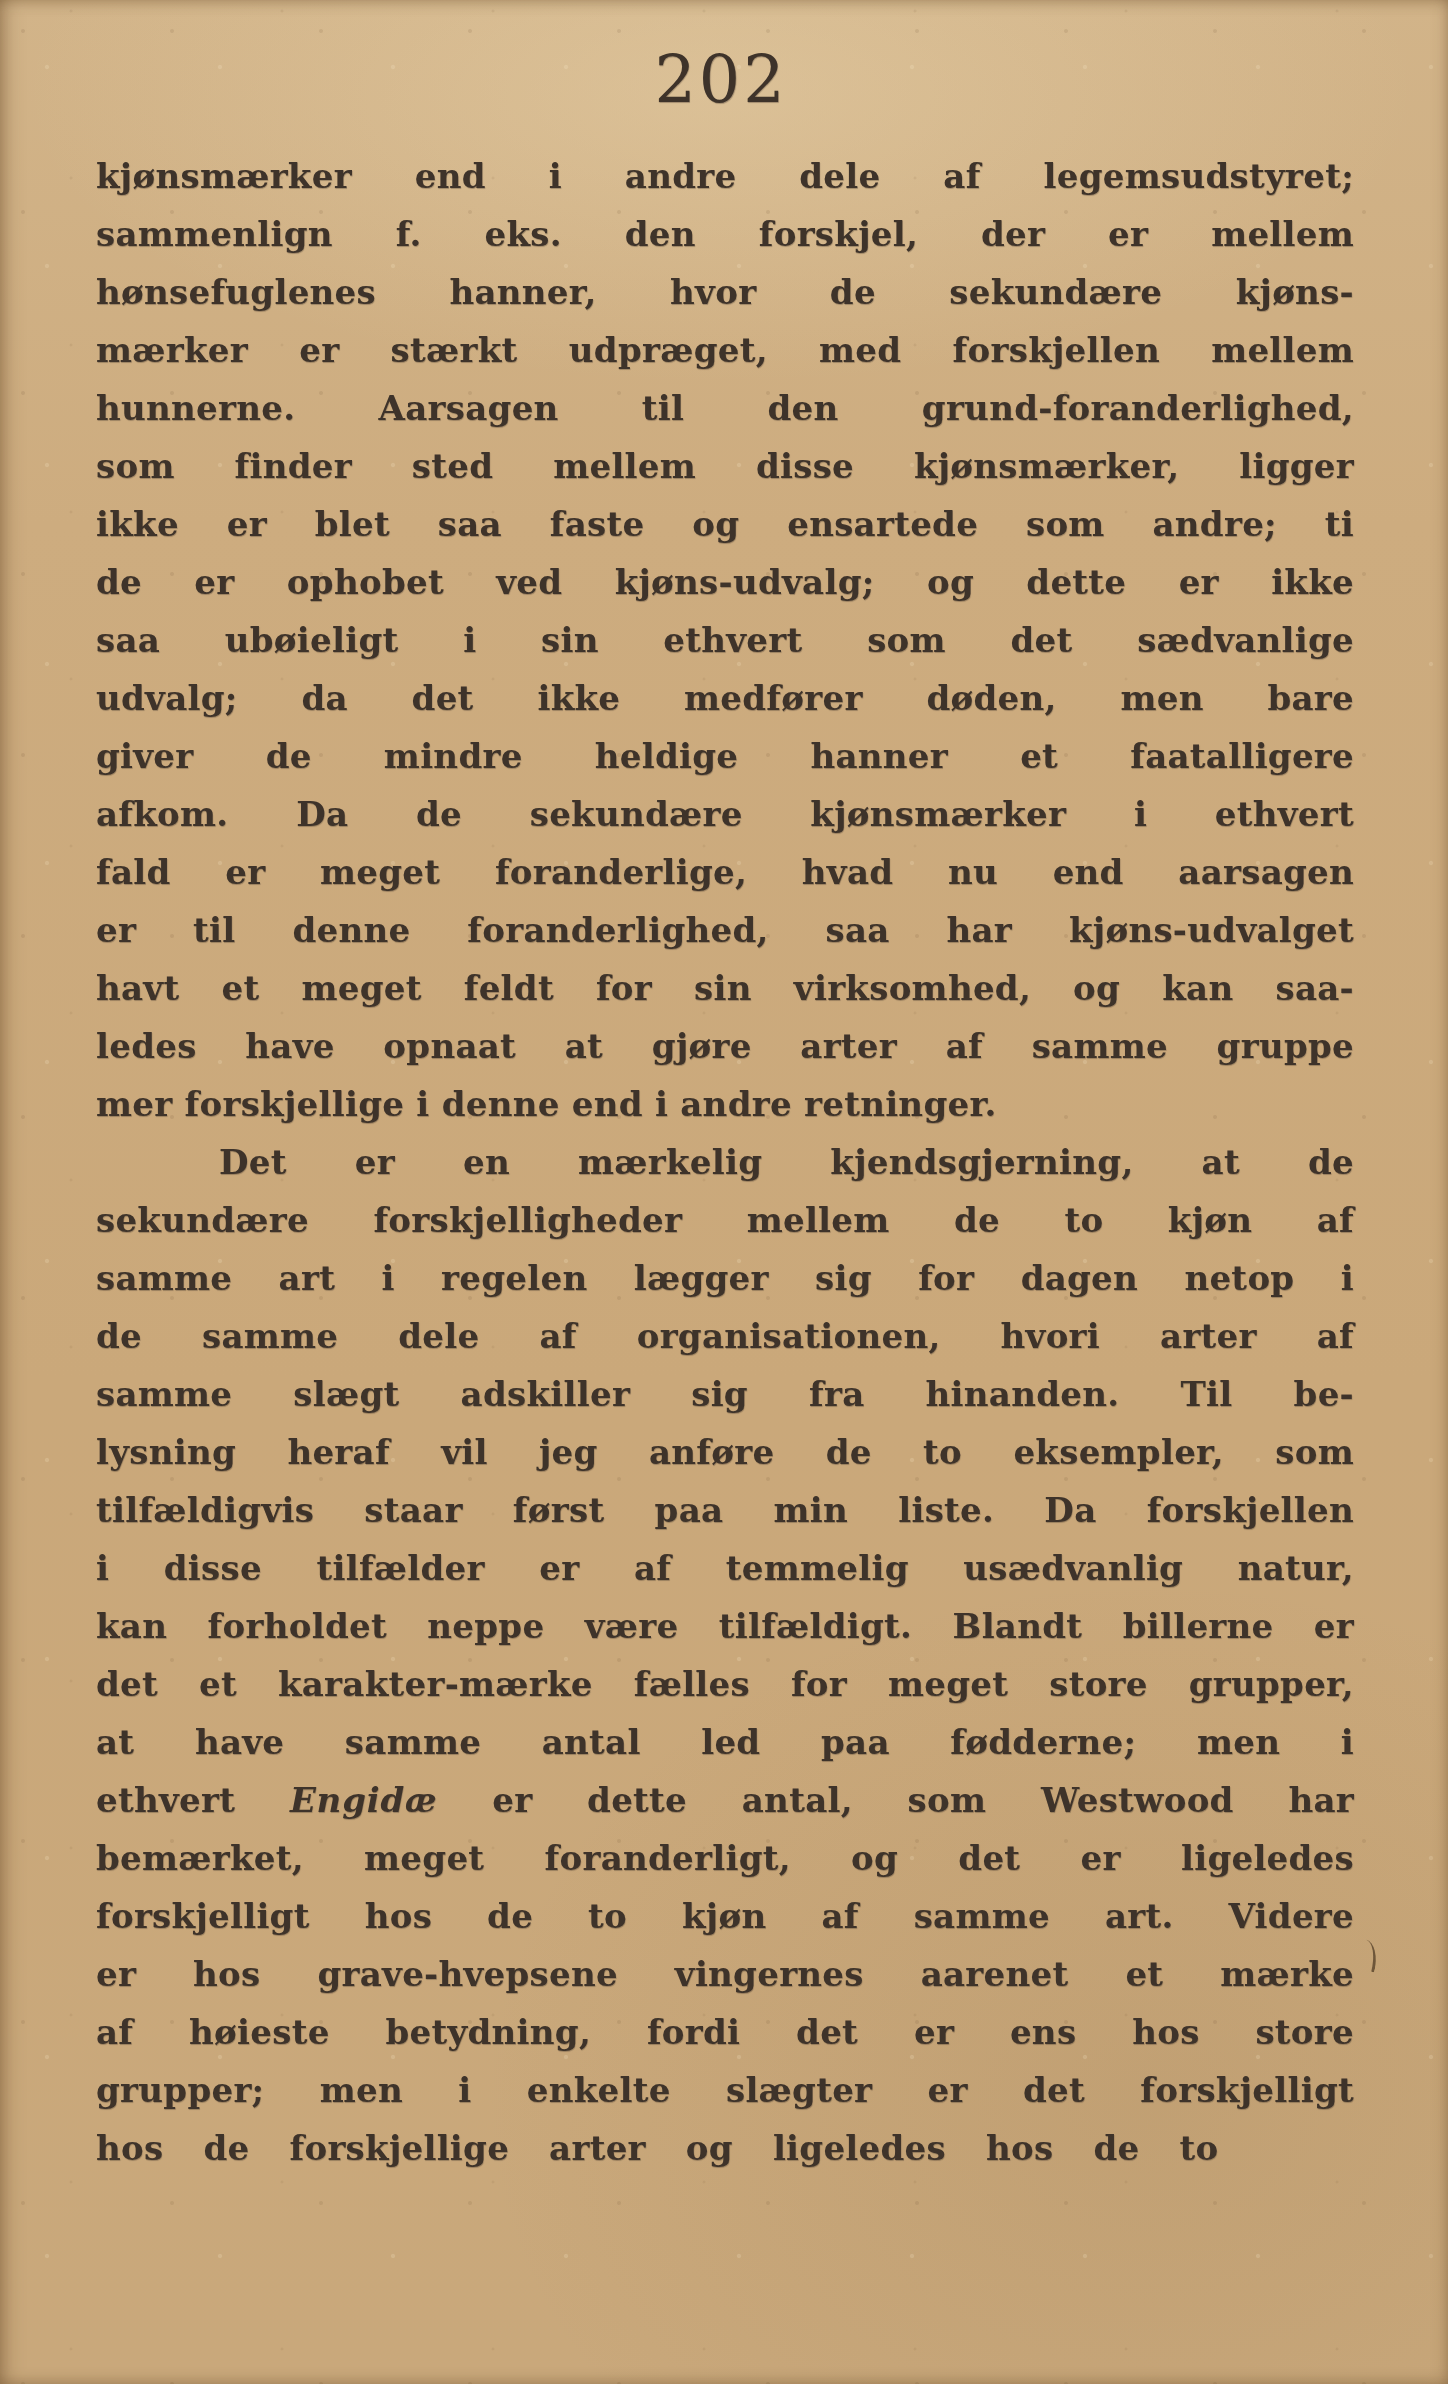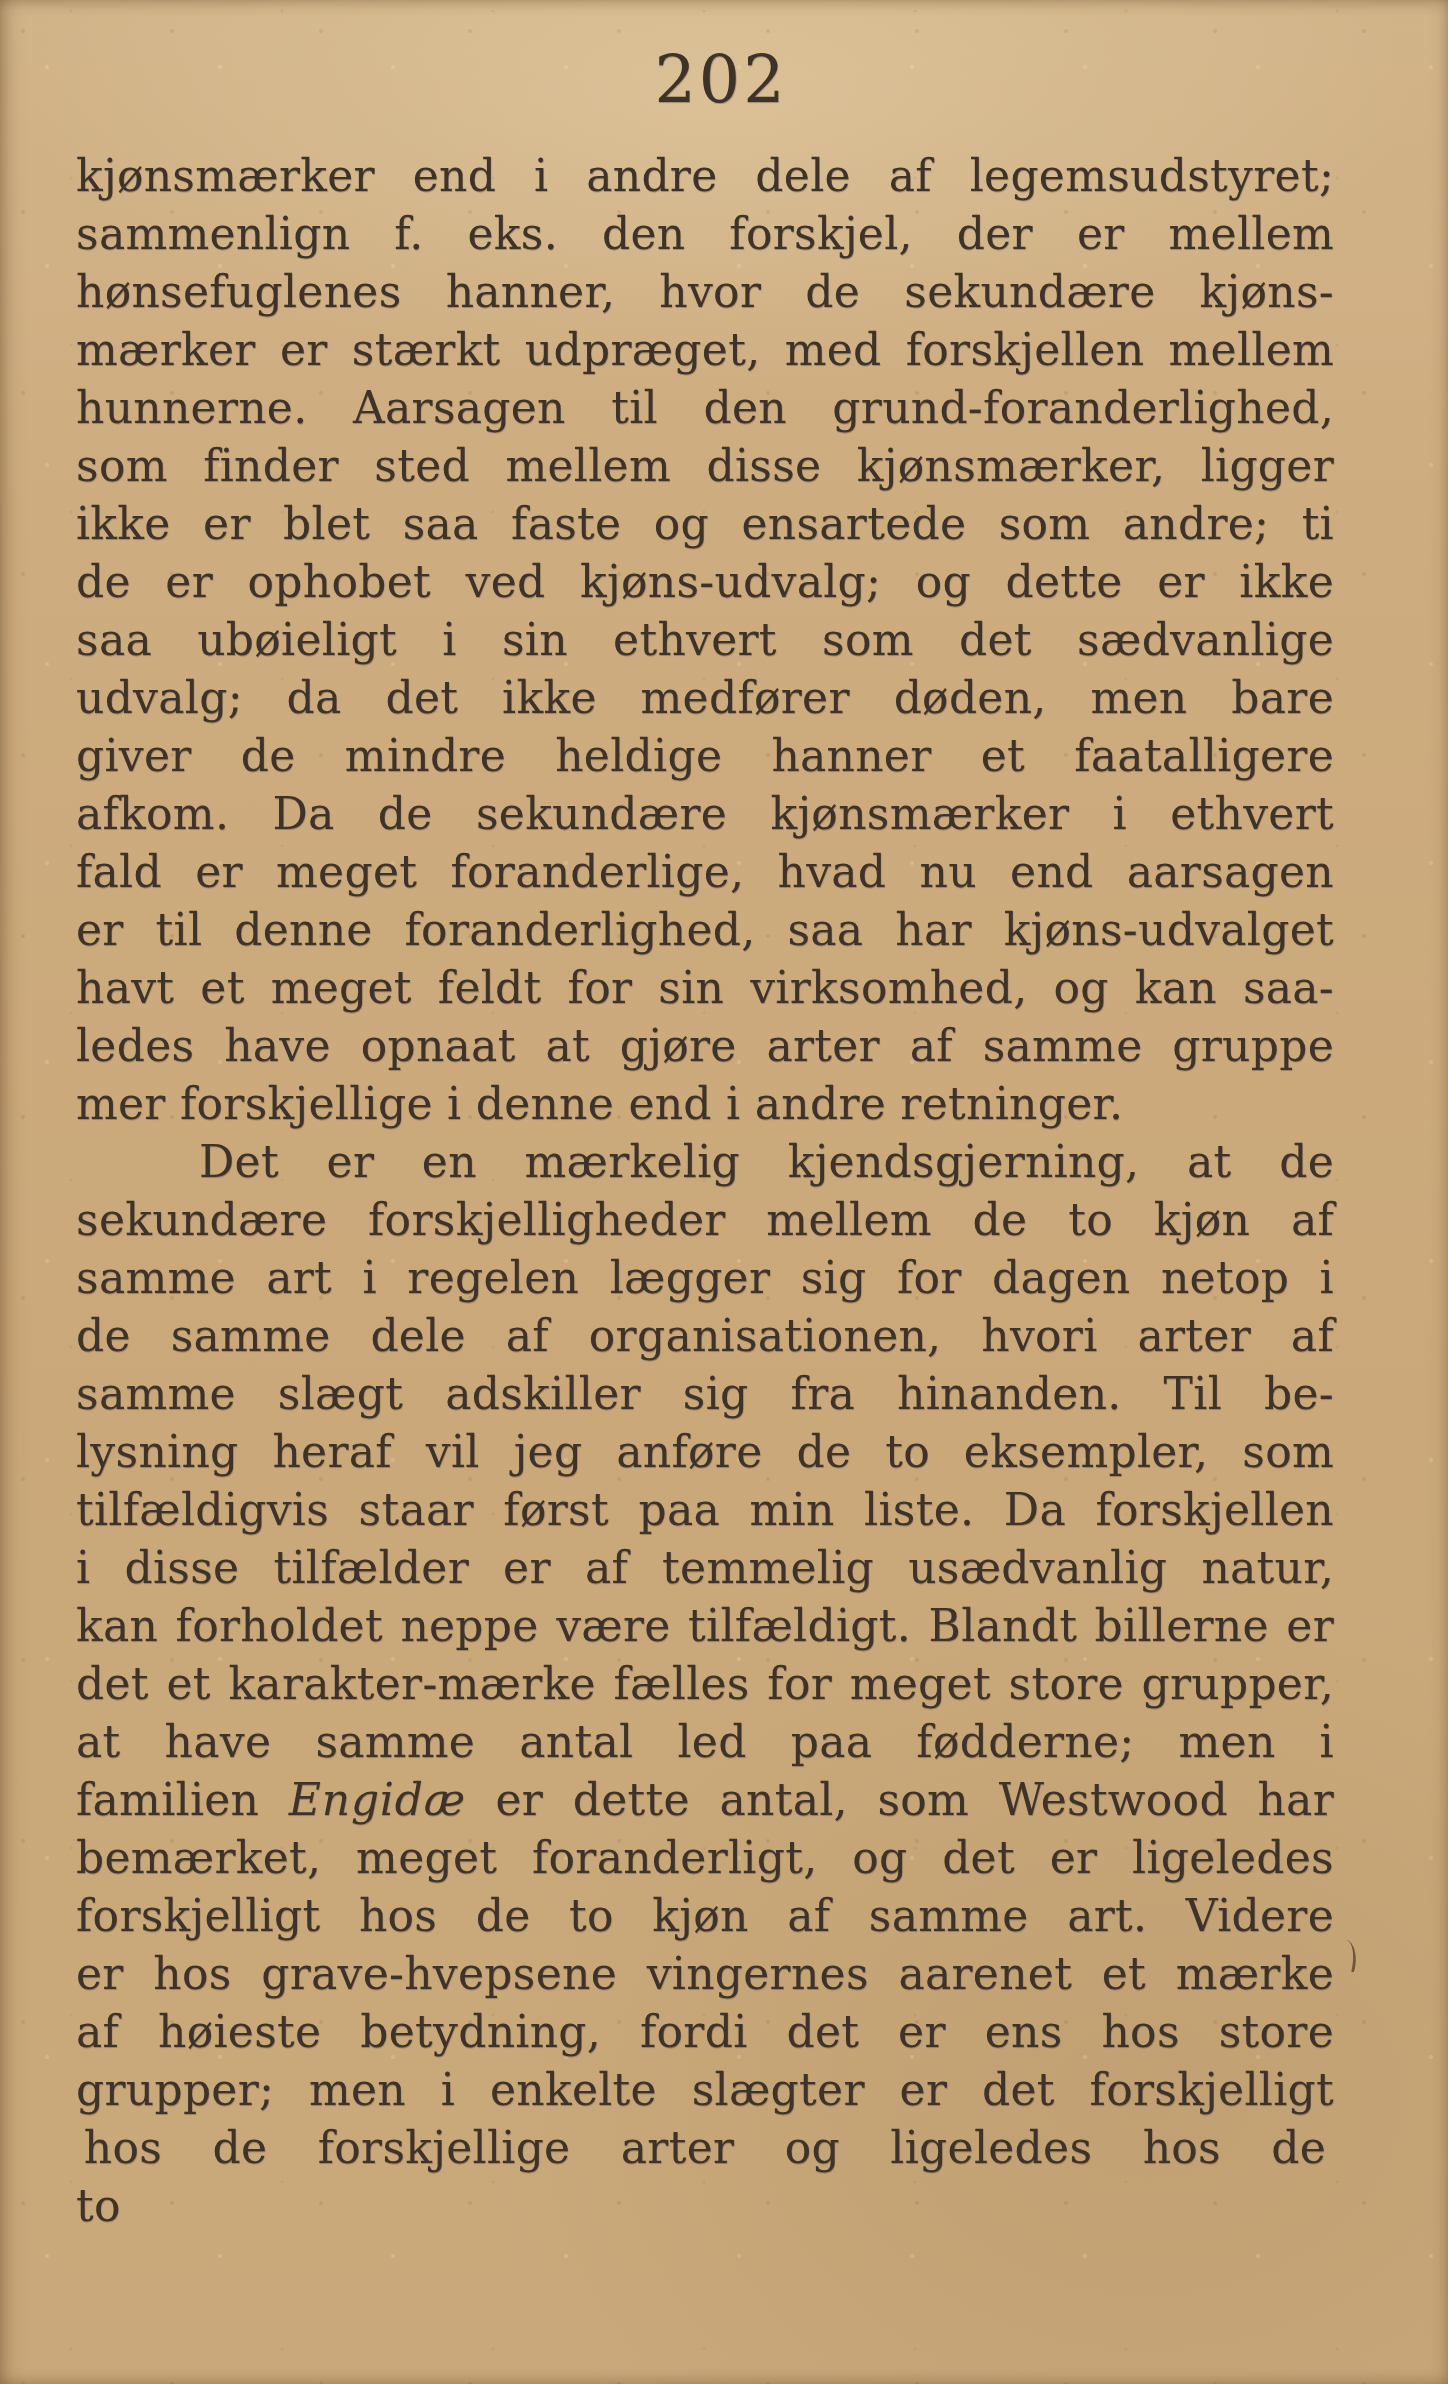--- a/index.html
+++ b/index.html
@@ -36,26 +36,27 @@
     width: 1258px;
     text-align: center;
     font-size: 65px;
     line-height: 1;
     letter-spacing: 3px;
     text-shadow: 0.6px 0.9px 0.8px rgba(62,50,40,0.35);
   }
   .text-block {
     position: absolute;
     top: 147px;
-    left: 76px;
+    left: 96px;
     width: 1258px;
-    font-size: 44px;
+    font-size: 34px;
     line-height: 58px;
     letter-spacing: 0.3px;
     text-shadow: 0.5px 0.8px 0.7px rgba(62,50,40,0.33);
+    font-weight: bold;
   }
   .paragraph { margin: 0; }
   .line {
     position: relative;
     height: 58px;
     overflow: visible;
     text-align: justify;
     text-align-last: justify;
   }
   .line.no-justify { text-align: center; text-align-last: left; }
@@ -105,21 +106,21 @@
         <div class="line"><span class="run">sekundære forskjelligheder mellem de to kjøn af</span></div>
         <div class="line"><span class="run">samme art i regelen lægger sig for dagen netop i</span></div>
         <div class="line"><span class="run">de samme dele af organisationen, hvori arter af</span></div>
         <div class="line"><span class="run">samme slægt adskiller sig fra hinanden.  Til be-</span></div>
         <div class="line"><span class="run">lysning heraf vil jeg anføre de to eksempler, som</span></div>
         <div class="line"><span class="run">tilfældigvis staar først paa min liste.  Da forskjellen</span></div>
         <div class="line"><span class="run">i disse tilfælder er af temmelig usædvanlig natur,</span></div>
         <div class="line"><span class="run">kan forholdet neppe være tilfældigt.  Blandt billerne er</span></div>
         <div class="line"><span class="run">det et karakter-mærke fælles for meget store grupper,</span></div>
         <div class="line"><span class="run">at have samme antal led paa fødderne; men i</span></div>
-        <div class="line"><span class="run">familien </span><span class="run italic">Engidæ</span><span class="run"> er dette antal, som Westwood har</span></div>
+        <div class="line"><span class="run">ethvert </span><span class="run italic">Engidæ</span><span class="run"> er dette antal, som Westwood har</span></div>
         <div class="line"><span class="run">bemærket, meget foranderligt, og det er ligeledes</span></div>
         <div class="line"><span class="run">forskjelligt hos de to kjøn af samme art.  Videre</span></div>
         <div class="line"><span class="run">er hos grave-hvepsene vingernes aarenet et mærke</span><span class="pen-mark"></span></div>
         <div class="line"><span class="run">af høieste betydning, fordi det er ens hos store</span></div>
         <div class="line"><span class="run">grupper; men i enkelte slægter er det forskjelligt</span></div>
         <div class="line no-justify loose"><span class="run">hos de forskjellige arter og ligeledes hos de to</span></div>
       </div>
     </div>
 </div>
 

